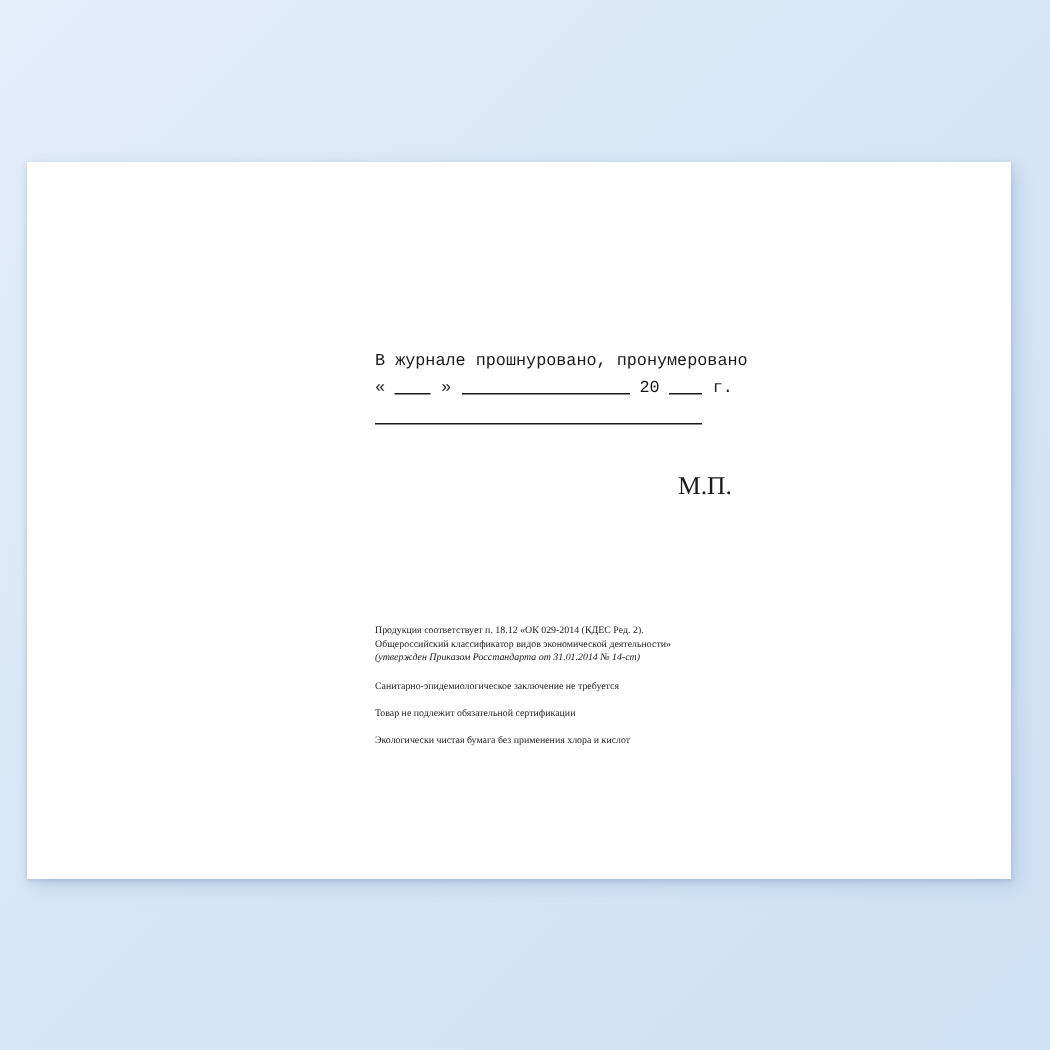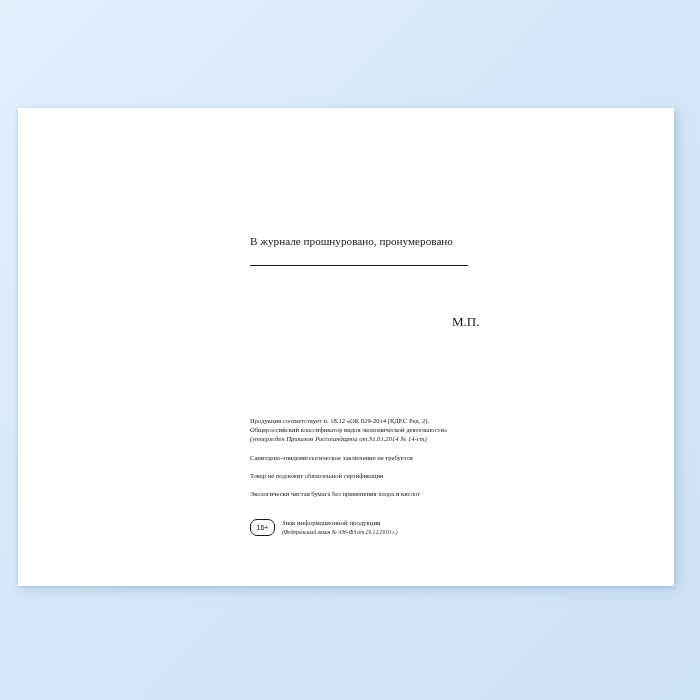--- a/index.html
+++ b/index.html
@@ -48,20 +48,21 @@
 
   
   .cert-block {
     position: absolute;
     left: 232px;
     top: 126px;
     width: 230px;
     font-size: 11.2px;
     line-height: 15.5px;
     color: #1a1a1a;
+    font-family: Liberation Mono, monospace;
   }
   .cert-line {
     white-space: nowrap;
   }
   .cert-line .u {
     display: inline-block;
     border-bottom: 1px solid #1a1a1a;
     height: 12px;
     vertical-align: -2px;
   }
@@ -74,21 +75,21 @@
     display: block;
     border-bottom: 1px solid #1a1a1a;
     width: 218px;
     height: 13px;
     margin-top: 2px;
   }
   .mp {
     position: absolute;
     left: 434px;
     top: 206px;
-    font-size: 13px;
+    font-size: 17px;
     color: #1a1a1a;
   }
 
   
   .legal {
     position: absolute;
     left: 232px;
     top: 308px;
     width: 260px;
     color: #1a1a1a;
@@ -145,40 +146,42 @@
 
   <div class="page-shadow"></div>
 
   <div class="page">
     <div class="page-inner">
 
       <div class="cert-block">
         <div class="cert-line">
           <span>В журнале прошнуровано, пронумеровано</span>
         </div>
+        <div class="cert-line">
+          <span>«</span>
+          <span class="u u-w2"></span>
+          <span>»</span>
+          <span class="u u-w3"></span>
+          <span>20</span>
+          <span class="u u-w4"></span>
+          <span>г.</span>
+        </div>
         <span class="u-full"></span>
       </div>
 
       <div class="mp">М.П.</div>
 
       <div class="legal">
         <p>Продукция соответствует п. 18.12 «ОК 029-2014 (КДЕС Ред. 2).</p>
         <p>Общероссийский классификатор видов экономической деятельности»</p>
         <p class="italic">(утвержден Приказом Росстандарта от 31.01.2014 № 14-ст)</p>
         <div class="gap"></div>
         <p>Санитарно-эпидемиологическое заключение не требуется</p>
         <div class="gap"></div>
         <p>Товар не подлежит обязательной сертификации</p>
         <div class="gap"></div>
         <p>Экологически чистая бумага без применения хлора и кислот</p>
       </div>
 
-      <div class="age-row">
-        <div class="age-badge">16+</div>
-        <div class="age-text">
-          <span>Знак информационной продукции</span>
-          <span class="sub">(Федеральный закон № 436-ФЗ от 29.12.2010 г.)</span>
-        </div>
-      </div>
 
     </div>
   </div>
 </div>
 
 </body></html>

